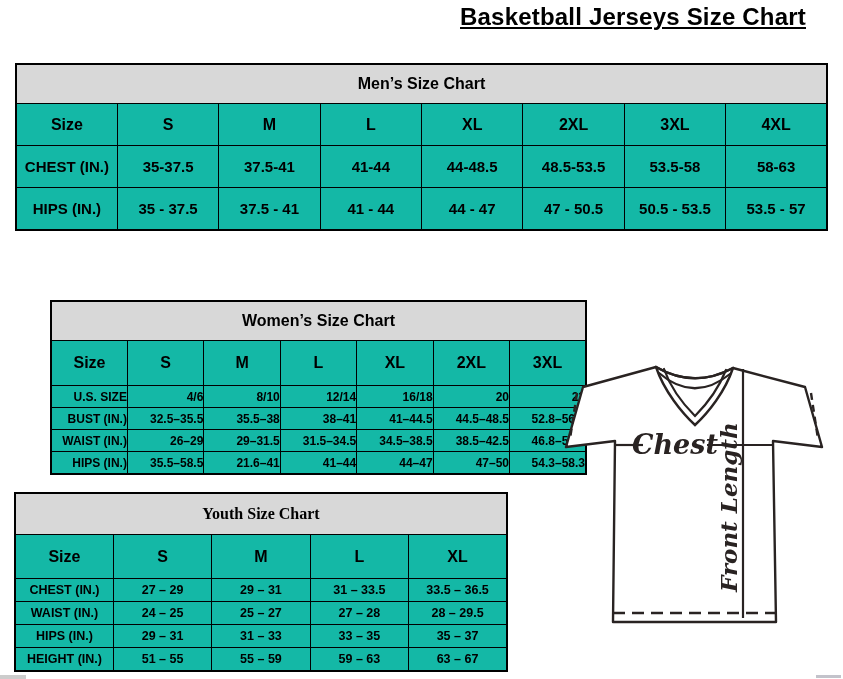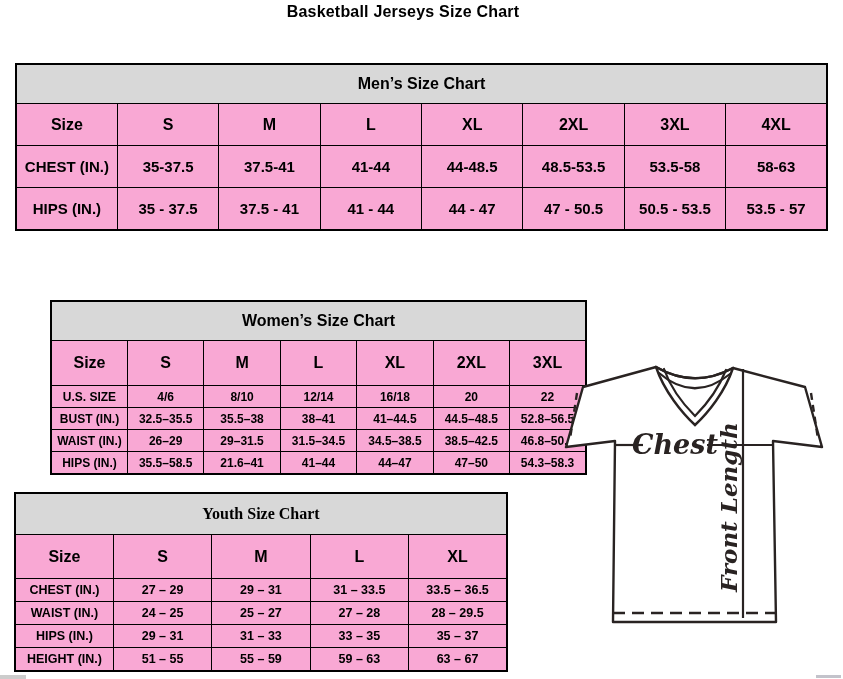--- a/index.html
+++ b/index.html
@@ -7,43 +7,43 @@
     --border:#000000;
     --ink:#000000;
     --stroke:#292322;
   }
   html,body{margin:0;padding:0;background:#fff;}
   .page{
     position:relative;width:843px;height:679px;background:#ffffff;
     font-family:"Liberation Sans",sans-serif;color:var(--ink);overflow:hidden;
   }
   .page-title{
-    position:absolute;top:3px;left:0;width:806px;text-align:center;
-    font-size:16px;font-weight:bold;letter-spacing:0.2px;
+    position:absolute;top:3px;left:0;width:806px;text-align:right;
+    font-size:24px;font-weight:bold;letter-spacing:0.2px;text-decoration:underline;
   }
   table.size-table{
     position:absolute;border-collapse:collapse;table-layout:fixed;
-    background:#f9a8d4;border:2px solid var(--border);
+    background:#14b8a6;border:2px solid var(--border);
   }
   table.size-table th,table.size-table td{
     border:1px solid var(--border);text-align:center;vertical-align:middle;
     font-weight:bold;padding:0;overflow:hidden;white-space:nowrap;
   }
   table.size-table th.band{background:var(--band);font-size:16px;}
   
   table.men{left:15px;top:63px;width:813px;}
   .men th.band{height:38px;}
   .men th.colhead{height:41px;font-size:16px;}
   .men tbody td{height:41px;font-size:15px;}
   .men th.colhead:first-child,.men tbody td:first-child{width:116px;}
   
   table.women{left:15px;top:300px;width:537px;margin-left:35px;}
   .women th.band{height:38px;}
   .women th.colhead{height:44px;font-size:16px;}
-  .women tbody td{height:21px;font-size:12px;}
+  .women tbody td{height:21px;font-size:12px;text-align:right;}
   .women th.colhead:first-child,.women tbody td:first-child{width:86px;}
   
   table.youth{left:14px;top:492px;width:494px;}
   .youth th.band{height:40px;font-family:Liberation Serif, serif;}
   .youth th.colhead{height:43px;font-size:16px;}
   .youth tbody td{height:22px;font-size:12.5px;}
   .youth th.colhead:first-child,.youth tbody td:first-child{width:121px;}
   
   .jersey{position:absolute;left:556px;top:361px;width:280px;height:270px;}
   .jersey svg{display:block;width:100%;height:100%;}

